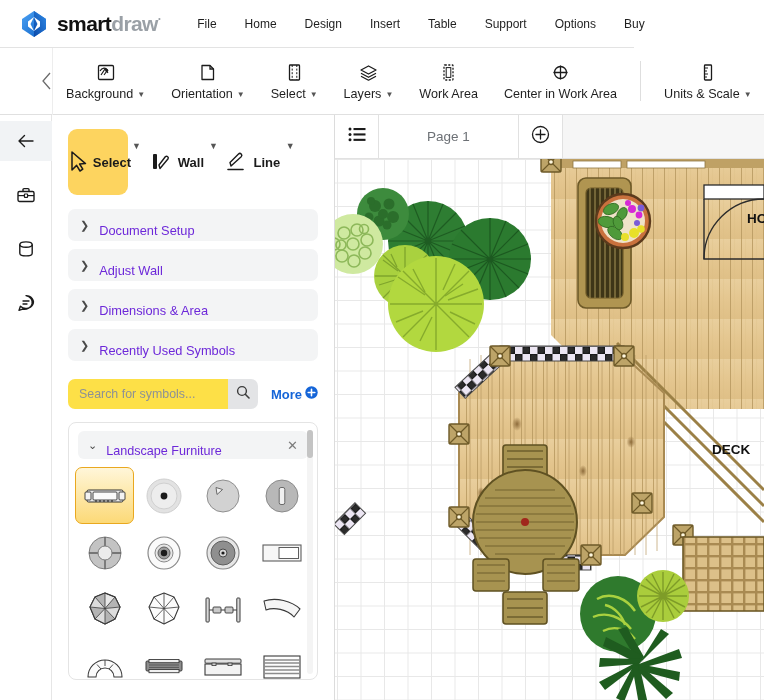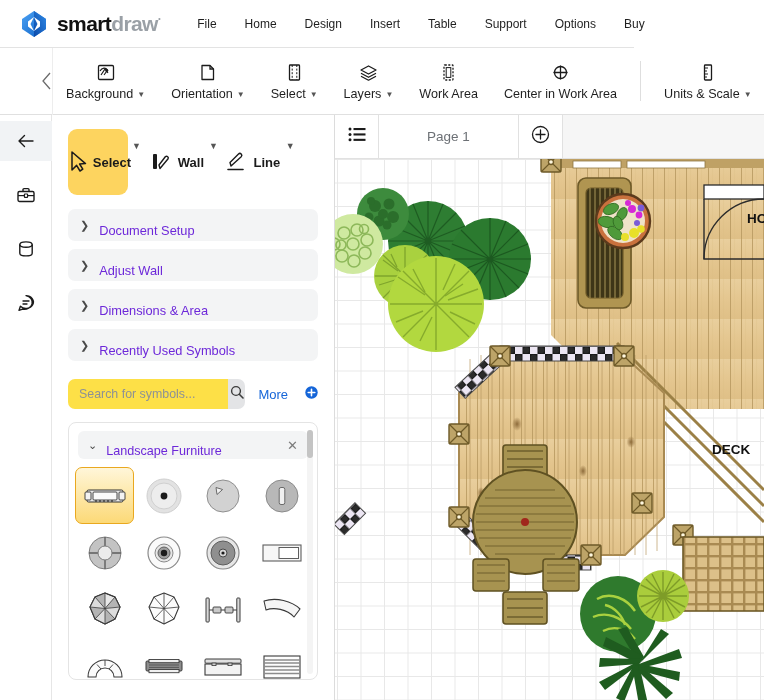--- a/index.html
+++ b/index.html
@@ -94,22 +94,22 @@
   .search-box input {
     border:0; outline:0; background:transparent; width:100%;
     font-family:"Liberation Sans", sans-serif; font-size:12.4px; color:#1b1b1b;
   }
   .search-box input::placeholder { color:#8d9196; }
   .search-btn {
     width:38px; height:30px; background:#e3e4e6; border-radius:0 7px 7px 0;
     display:flex; align-items:center; justify-content:center; cursor:default;
   }
   .more-link {
-    display:flex; align-items:center; gap:17px; margin-left:13px;
-    font-size:13px; color:#1565d8; cursor:default; font-weight:400;
+    display:flex; align-items:center; gap:3px; margin-left:13px;
+    font-size:13px; color:#1565d8; cursor:default; font-weight:700;
   }
 
   .symbols {
     margin:13px 16px 0 16px; height:258px; background:#ffffff;
     border:1px solid #e4e4e4; border-radius:8px; position:relative; overflow:hidden;
   }
   .sym-header {
     margin:8px 9px 0 9px; height:28px; background:#f3f4f5; border-radius:6px;
     display:flex; align-items:center; padding:0 10px; gap:9px;
   }

